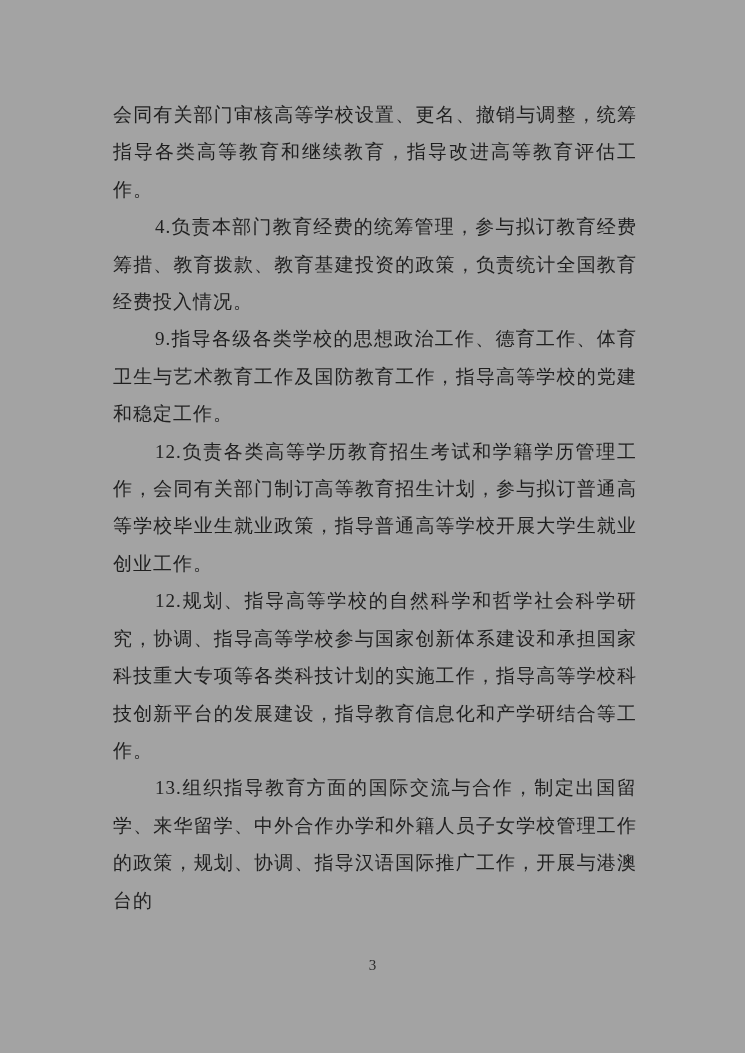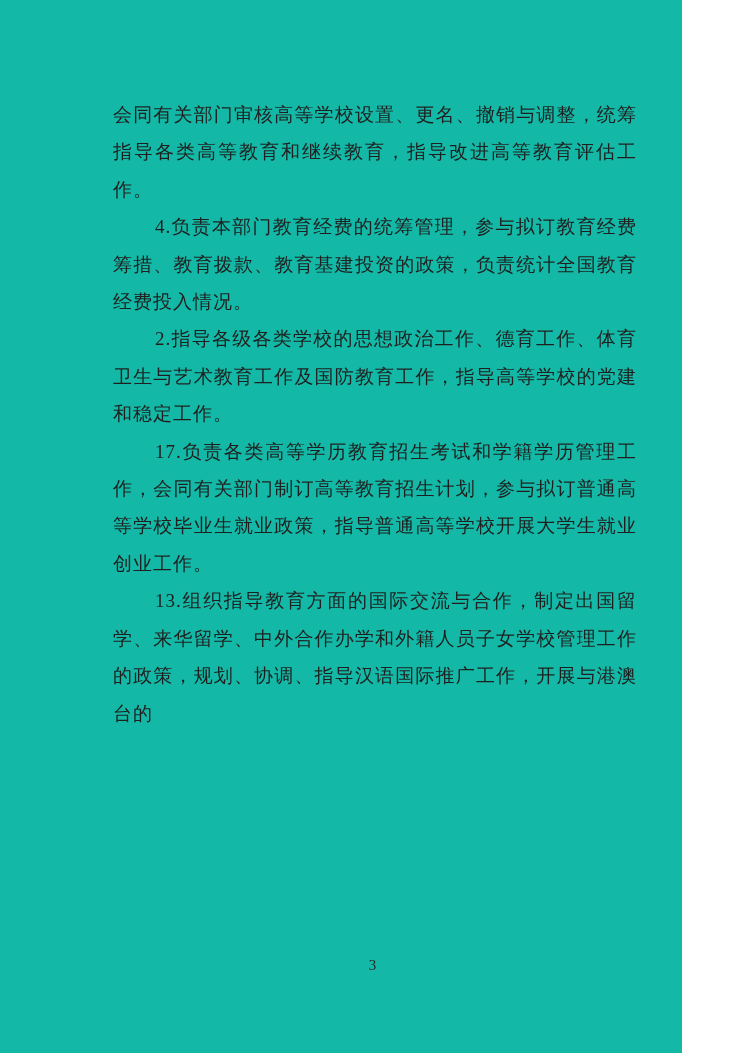--- a/index.html
+++ b/index.html
@@ -2,23 +2,23 @@
 <html lang="zh"><head>
 <meta charset="utf-8">
 <style>
   html, body {
     margin: 0;
     padding: 0;
     background: #ffffff;
   }
   .page {
     position: relative;
-    width: 682px;
+    width: 745px;
     height: 1053px;
-    background: #14b8a6;
+    background: #a3a3a3;
     overflow: hidden;
     font-family: "Liberation Serif", "DejaVu Serif", serif;
     color: #1f1f1f;
   }
   .content {
     position: absolute;
     top: 96px;
     left: 113px;
     width: 524px;
   }
@@ -47,18 +47,19 @@
     color: #2a2a2a;
   }
 </style>
 </head>
 <body>
 
 <div class="page">
   <div class="content">
     <p class="para no-indent">会同有关部门审核高等学校设置、更名、撤销与调整，统筹指导各类高等教育和继续教育，指导改进高等教育评估工作。</p>
     <p class="para">4.负责本部门教育经费的统筹管理，参与拟订教育经费筹措、教育拨款、教育基建投资的政策，负责统计全国教育经费投入情况。</p>
-    <p class="para">2.指导各级各类学校的思想政治工作、德育工作、体育卫生与艺术教育工作及国防教育工作，指导高等学校的党建和稳定工作。</p>
-    <p class="para">17.负责各类高等学历教育招生考试和学籍学历管理工作，会同有关部门制订高等教育招生计划，参与拟订普通高等学校毕业生就业政策，指导普通高等学校开展大学生就业创业工作。</p>
+    <p class="para">9.指导各级各类学校的思想政治工作、德育工作、体育卫生与艺术教育工作及国防教育工作，指导高等学校的党建和稳定工作。</p>
+    <p class="para">12.负责各类高等学历教育招生考试和学籍学历管理工作，会同有关部门制订高等教育招生计划，参与拟订普通高等学校毕业生就业政策，指导普通高等学校开展大学生就业创业工作。</p>
+    <p class="para">12.规划、指导高等学校的自然科学和哲学社会科学研究，协调、指导高等学校参与国家创新体系建设和承担国家科技重大专项等各类科技计划的实施工作，指导高等学校科技创新平台的发展建设，指导教育信息化和产学研结合等工作。</p>
     <p class="para">13.组织指导教育方面的国际交流与合作，制定出国留学、来华留学、中外合作办学和外籍人员子女学校管理工作的政策，规划、协调、指导汉语国际推广工作，开展与港澳台的</p>
   </div>
   <div class="page-number">3</div>
 </div>
 
 </body></html>

